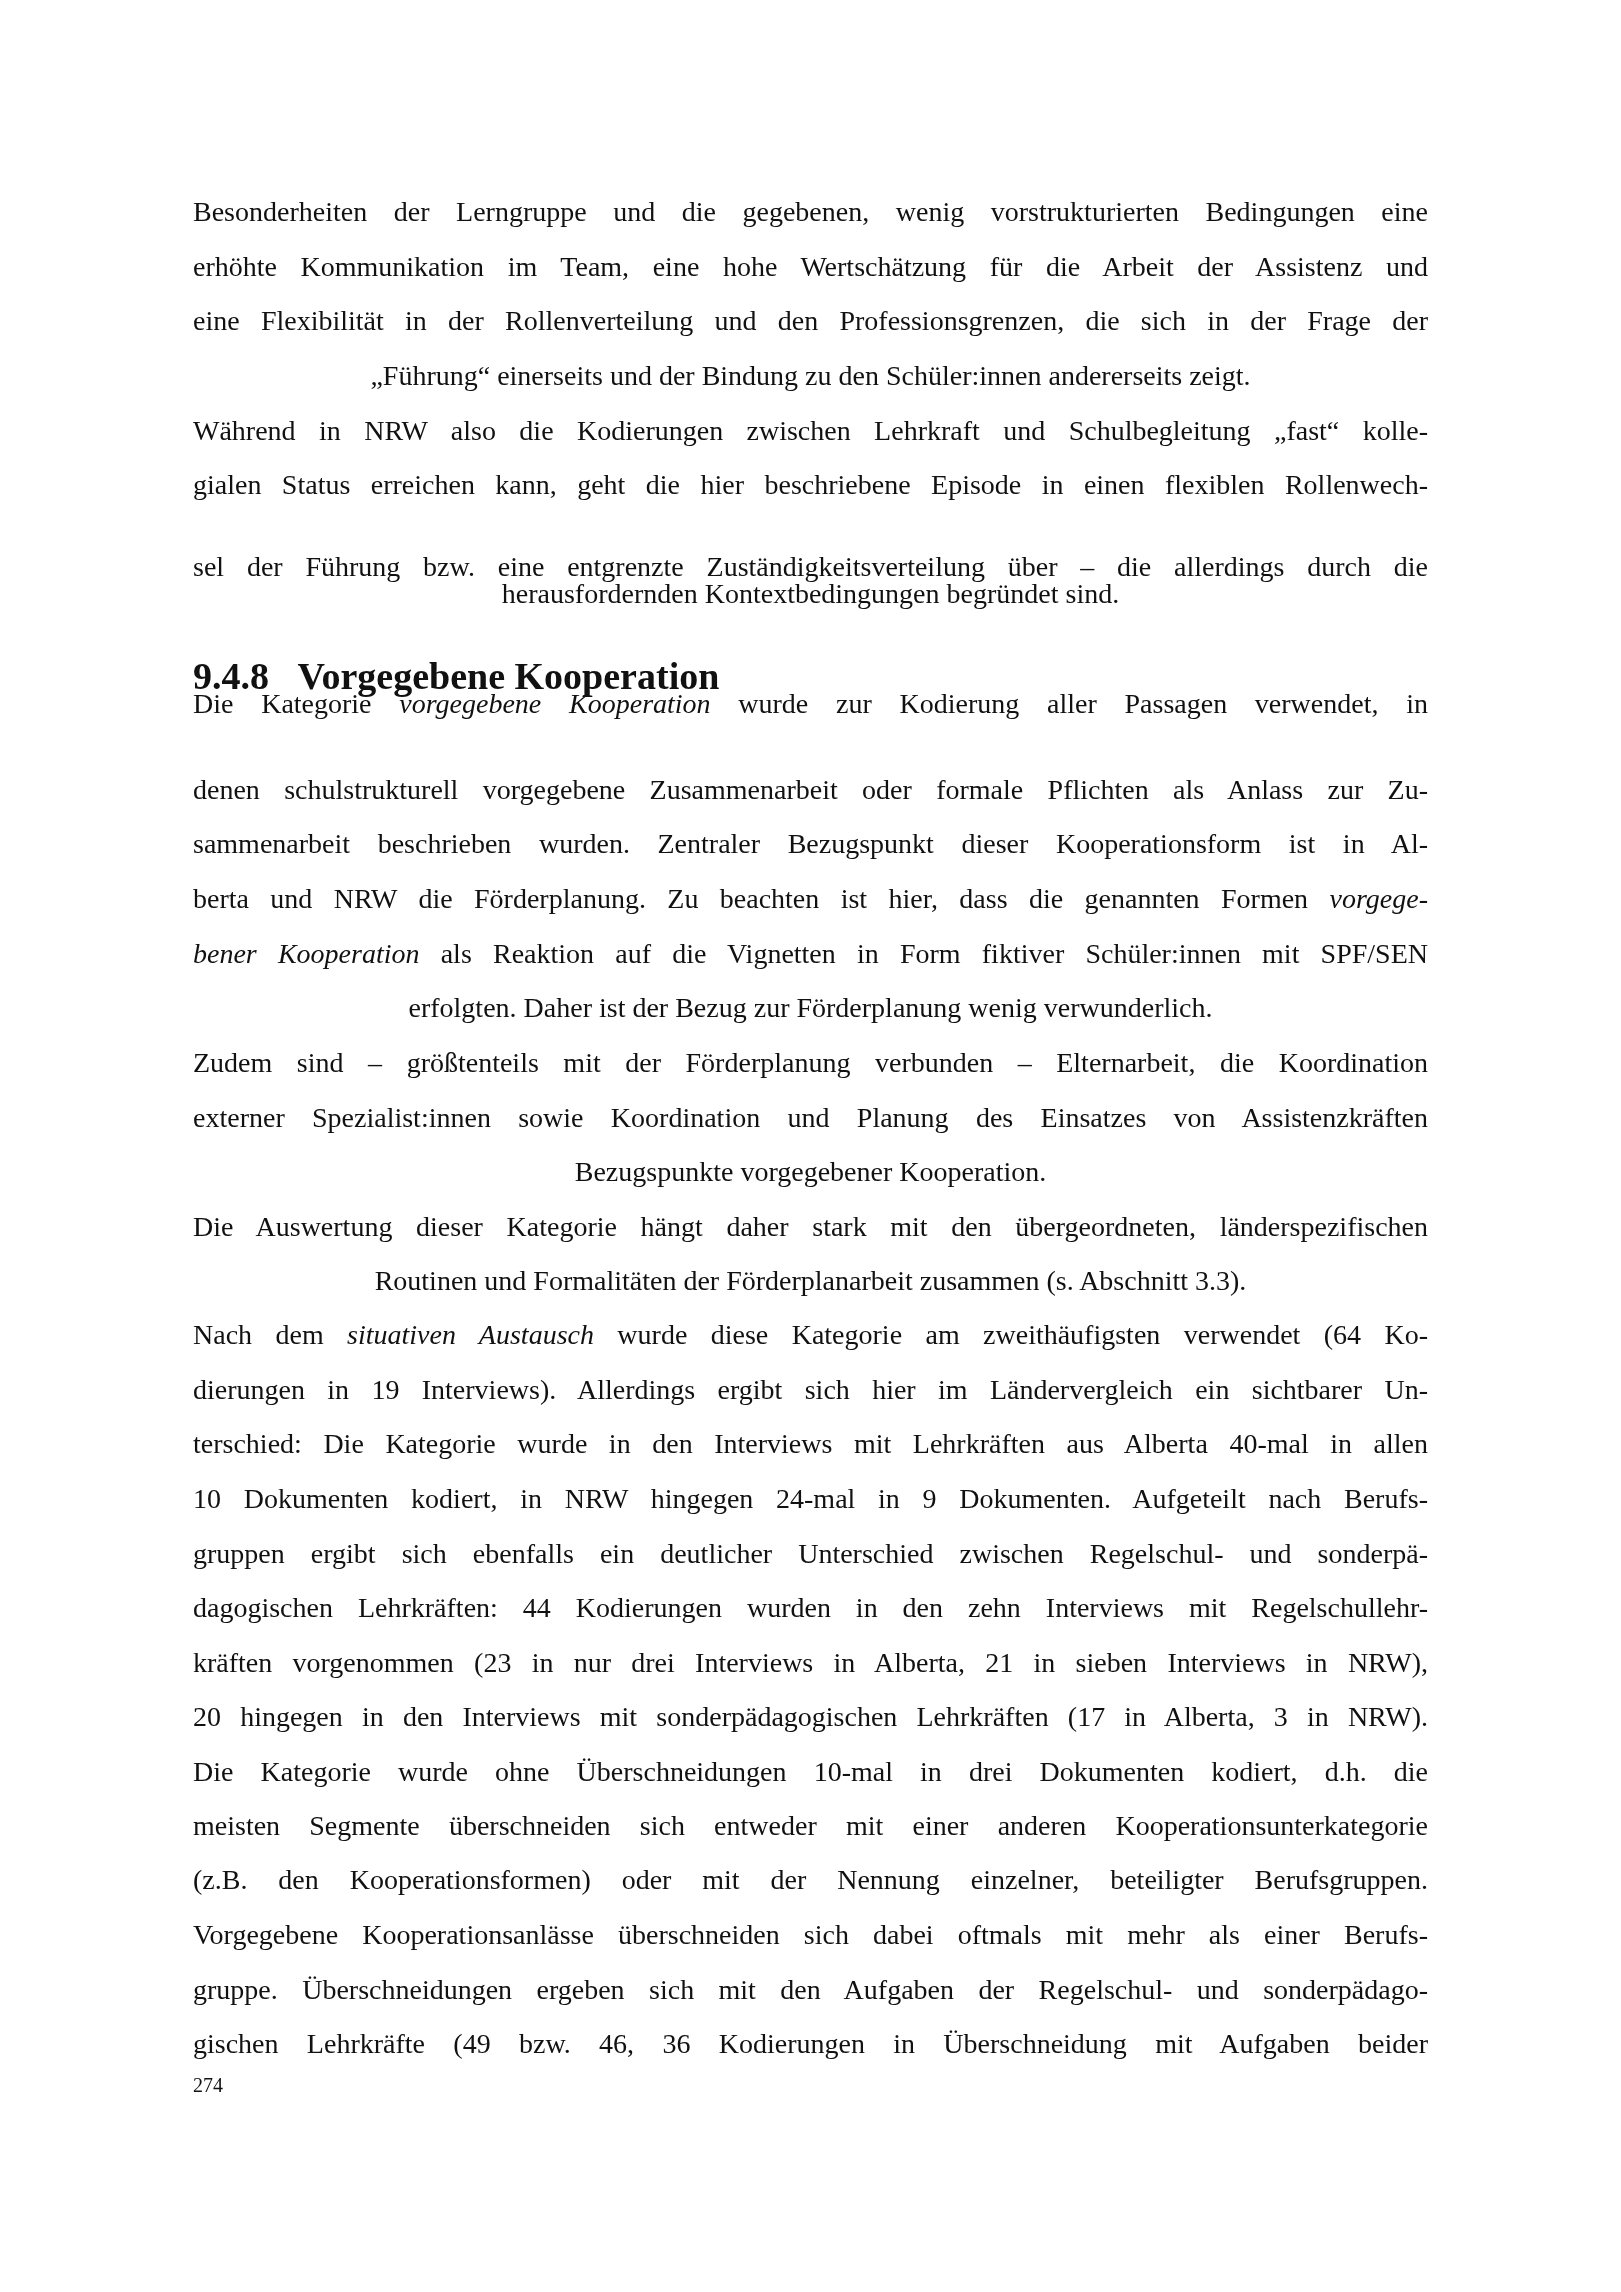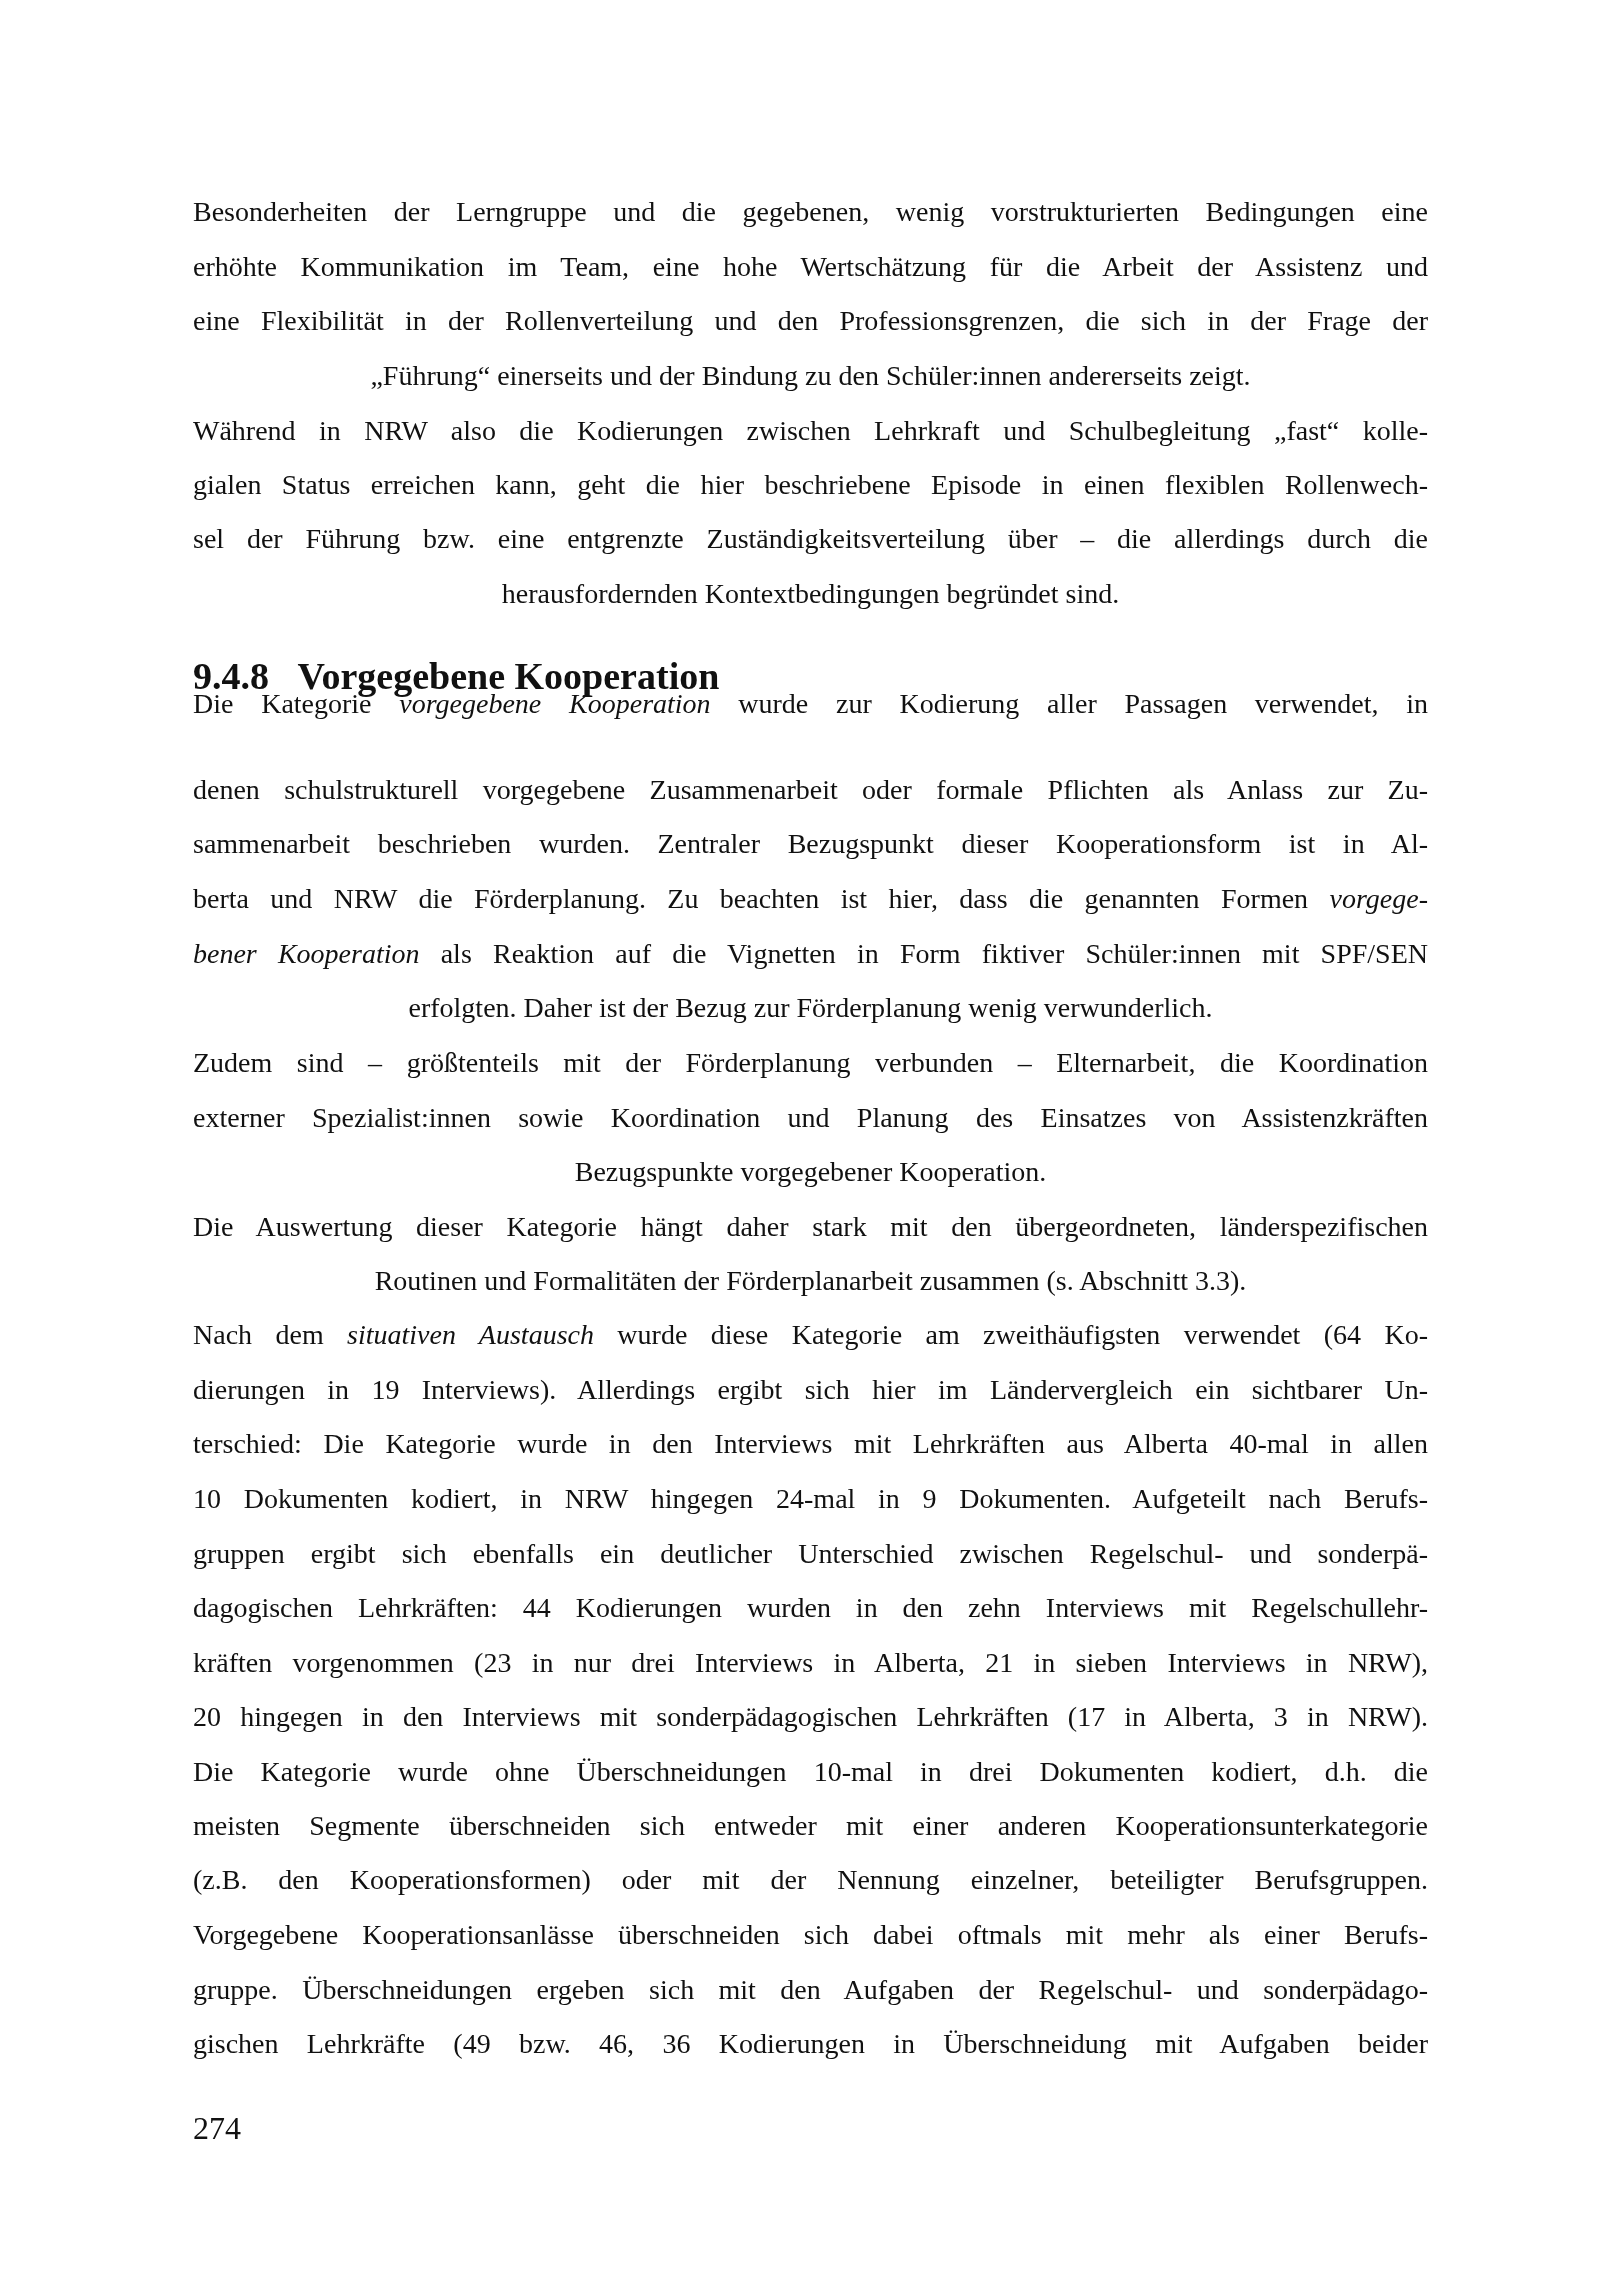--- a/index.html
+++ b/index.html
@@ -4,39 +4,39 @@
 <style>
   html, body { margin: 0; padding: 0; background: #ffffff; }
   body { width: 1621px; height: 2293px; position: relative; overflow: hidden; }
   .page { position: absolute; left: 0; top: 0; width: 1621px; height: 2293px; background: #fff; }
   .col { position: absolute; left: 193px; width: 1235px; color: #111; font-family: "Liberation Serif", "DejaVu Serif", serif; }
   .line { position: absolute; left: 0; width: 1235px; height: 39px; font-size: 28px; line-height: 39px; white-space: nowrap; }
   .just { text-align: justify; text-align-last: justify; }
   .left { text-align: center; }
   .line i { font-style: italic; }
   .heading { position: absolute; left: 0; font-size: 38px; font-weight: bold; line-height: 39px; white-space: pre; }
-  .pagenum { position: absolute; left: 0; font-size: 32px; line-height: 39px; margin-top: 43px; }
+  .pagenum { position: absolute; left: 0; font-size: 20px; line-height: 39px; }
 </style>
 </head>
 <body>
 
 <div class="page">
   <div class="col">
 
     <div>
       <div class="line just" style="top:192px">Besonderheiten der Lerngruppe und die gegebenen, wenig vorstrukturierten Bedingungen eine</div>
       <div class="line just" style="top:247px">erhöhte Kommunikation im Team, eine hohe Wertschätzung für die Arbeit der Assistenz und</div>
       <div class="line just" style="top:301px">eine Flexibilität in der Rollenverteilung und den Professionsgrenzen, die sich in der Frage der</div>
       <div class="line left" style="top:356px">„Führung“ einerseits und der Bindung zu den Schüler:innen andererseits zeigt.</div>
     </div>
 
     <div>
       <div class="line just" style="top:411px">Während in NRW also die Kodierungen zwischen Lehrkraft und Schulbegleitung „fast“ kolle-</div>
       <div class="line just" style="top:465px">gialen Status erreichen kann, geht die hier beschriebene Episode in einen flexiblen Rollenwech-</div>
-      <div class="line just" style="top:519px">sel der Führung bzw. eine entgrenzte Zuständigkeitsverteilung über – die allerdings durch die</div>
+      <div class="line just" style="top:547px">sel der Führung bzw. eine entgrenzte Zuständigkeitsverteilung über – die allerdings durch die</div>
       <div class="line left" style="top:574px">herausfordernden Kontextbedingungen begründet sind.</div>
     </div>
 
     <div class="heading" style="top:657px"><span>9.4.8</span>&nbsp;&nbsp;&nbsp;<span>Vorgegebene Kooperation</span></div>
 
     <div>
       <div class="line just" style="top:684px"><span>Die Kategorie </span><i>vorgegebene Kooperation</i><span> wurde zur Kodierung aller Passagen verwendet, in</span></div>
       <div class="line just" style="top:770px">denen schulstrukturell vorgegebene Zusammenarbeit oder formale Pflichten als Anlass zur Zu-</div>
       <div class="line just" style="top:824px">sammenarbeit beschrieben wurden. Zentraler Bezugspunkt dieser Kooperationsform ist in Al-</div>
       <div class="line just" style="top:879px"><span>berta und NRW die Förderplanung. Zu beachten ist hier, dass die genannten Formen </span><i>vorgege-</i></div>

